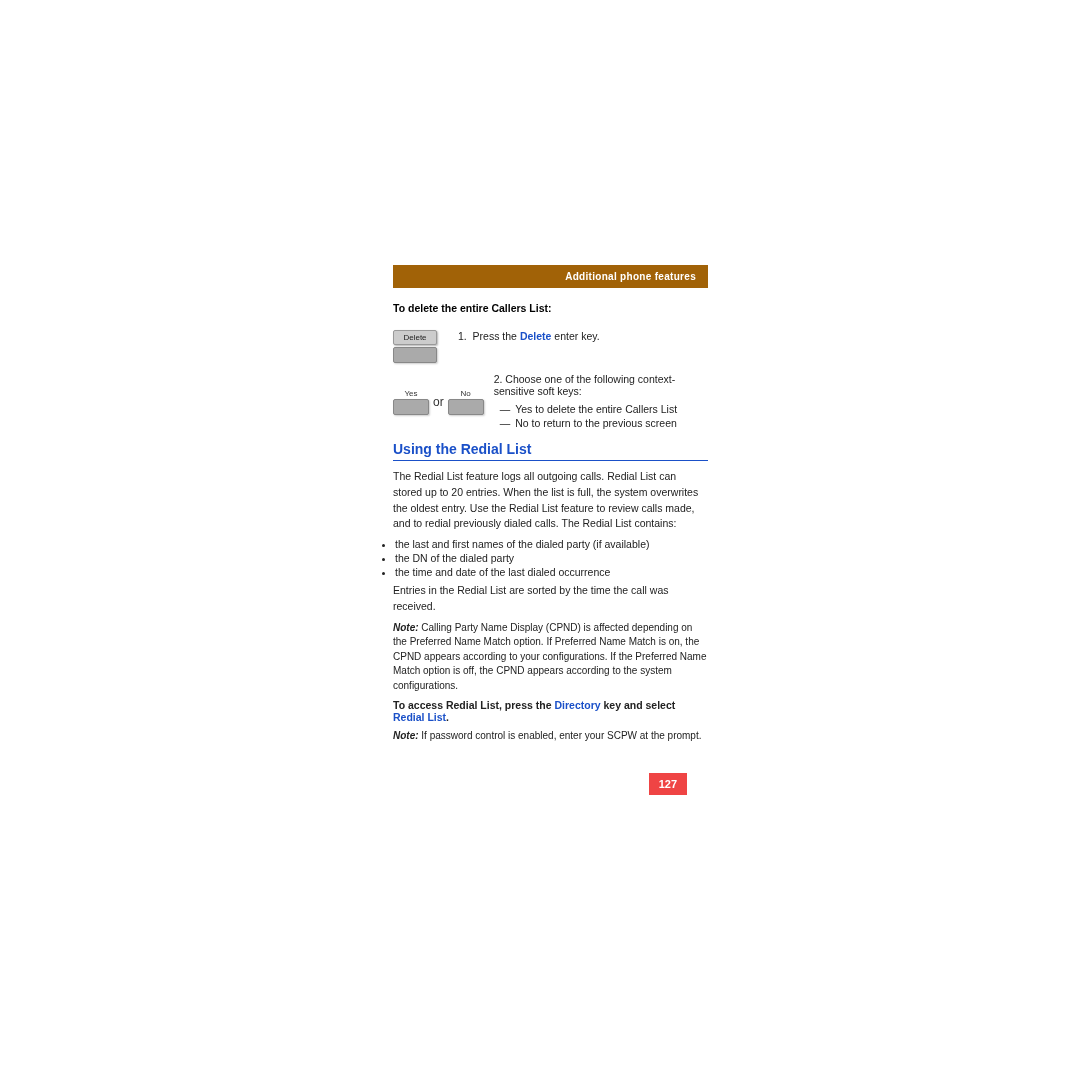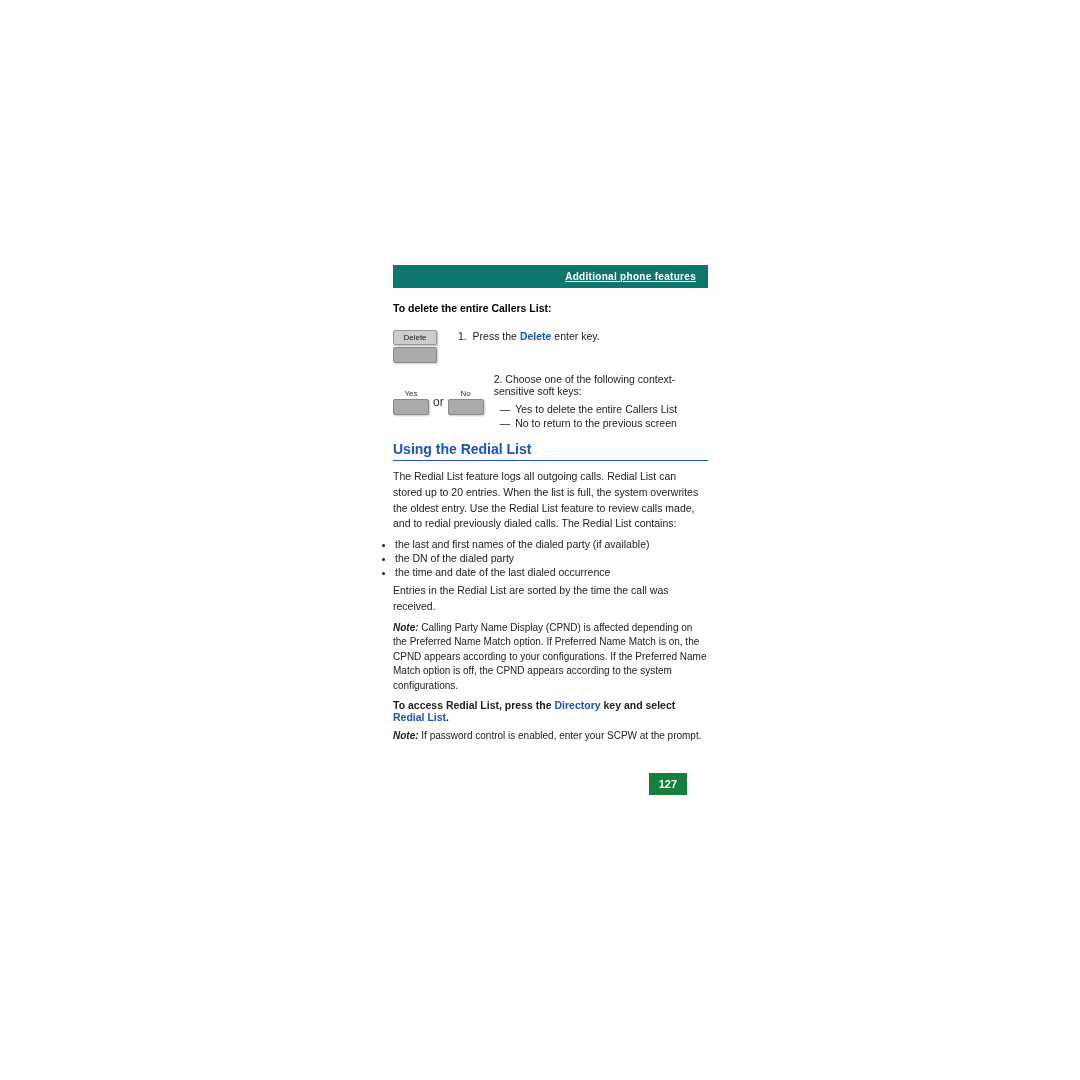--- a/index.html
+++ b/index.html
@@ -18,29 +18,28 @@
       position: relative;
       background: #fff;
     }
     .content-area {
       position: absolute;
       left: 393px;
       top: 265px;
       width: 315px;
     }
     .blue-header {
-      background: #0f766e;
+      background: #a16207;
       color: #fff;
       font-size: 10px;
       font-weight: bold;
       padding: 6px 12px;
       text-align: right;
       margin-bottom: 14px;
       letter-spacing: 0.3px;
-      text-decoration: underline;
     }
     .section-label {
       font-size: 10.5px;
       font-weight: bold;
       margin-bottom: 16px;
       color: #000;
     }
     .key-image {
       background: #ccc;
       border: 1px solid #999;
@@ -123,21 +122,21 @@
       margin-bottom: 0;
     }
     .access-line .blue-link {
       color: #1a50c8;
       font-weight: bold;
     }
     .page-number-box {
       position: absolute;
       bottom: 285px;
       right: 393px;
-      background: #15803d;
+      background: #ef4444;
       color: #fff;
       font-size: 11px;
       font-weight: bold;
       padding: 5px 10px;
     }
   </style>
 </head>
 <body>
 
 <div class="page">

